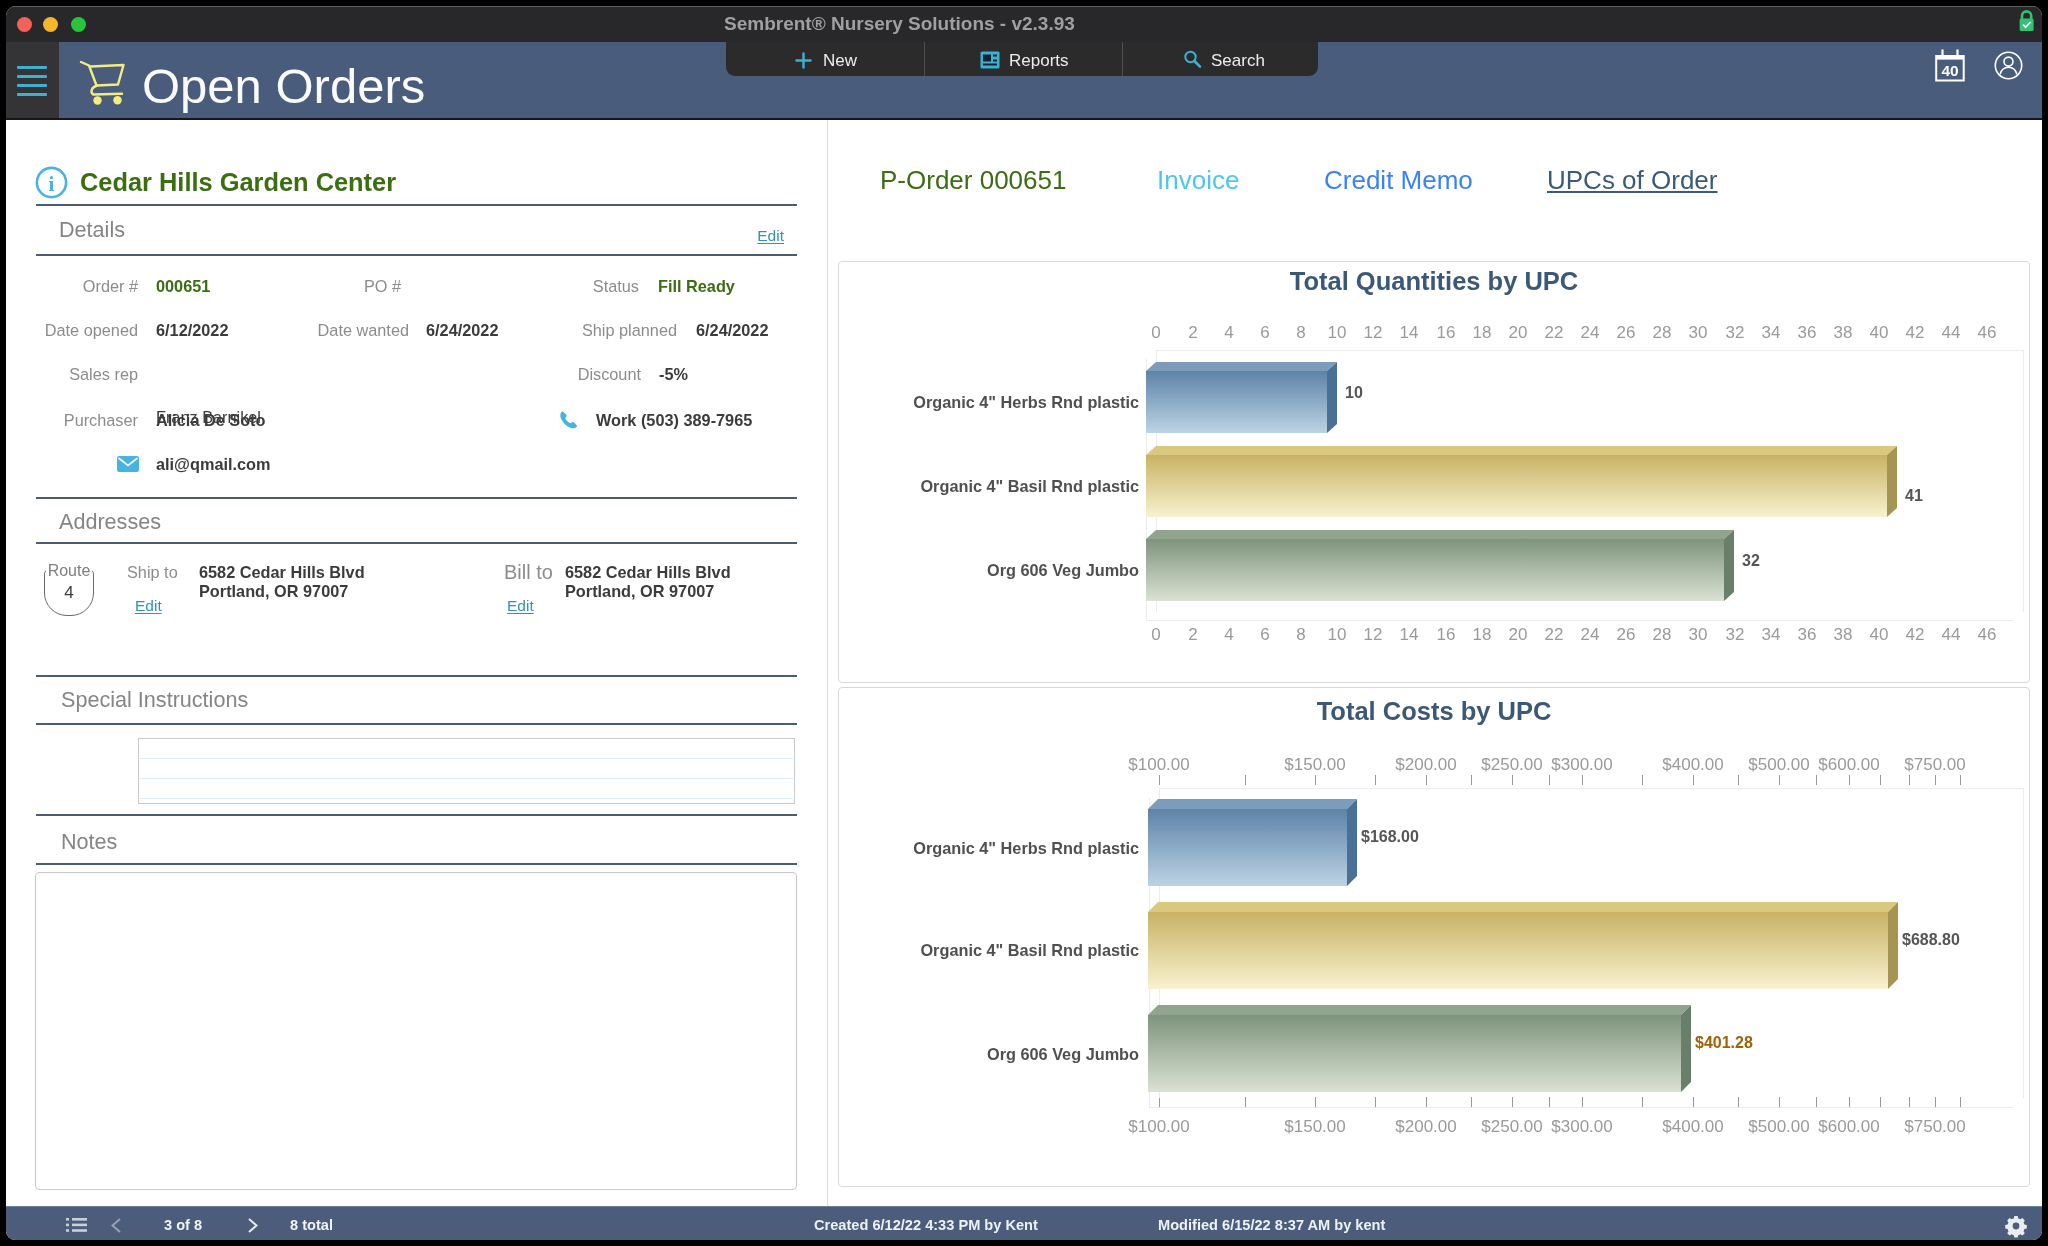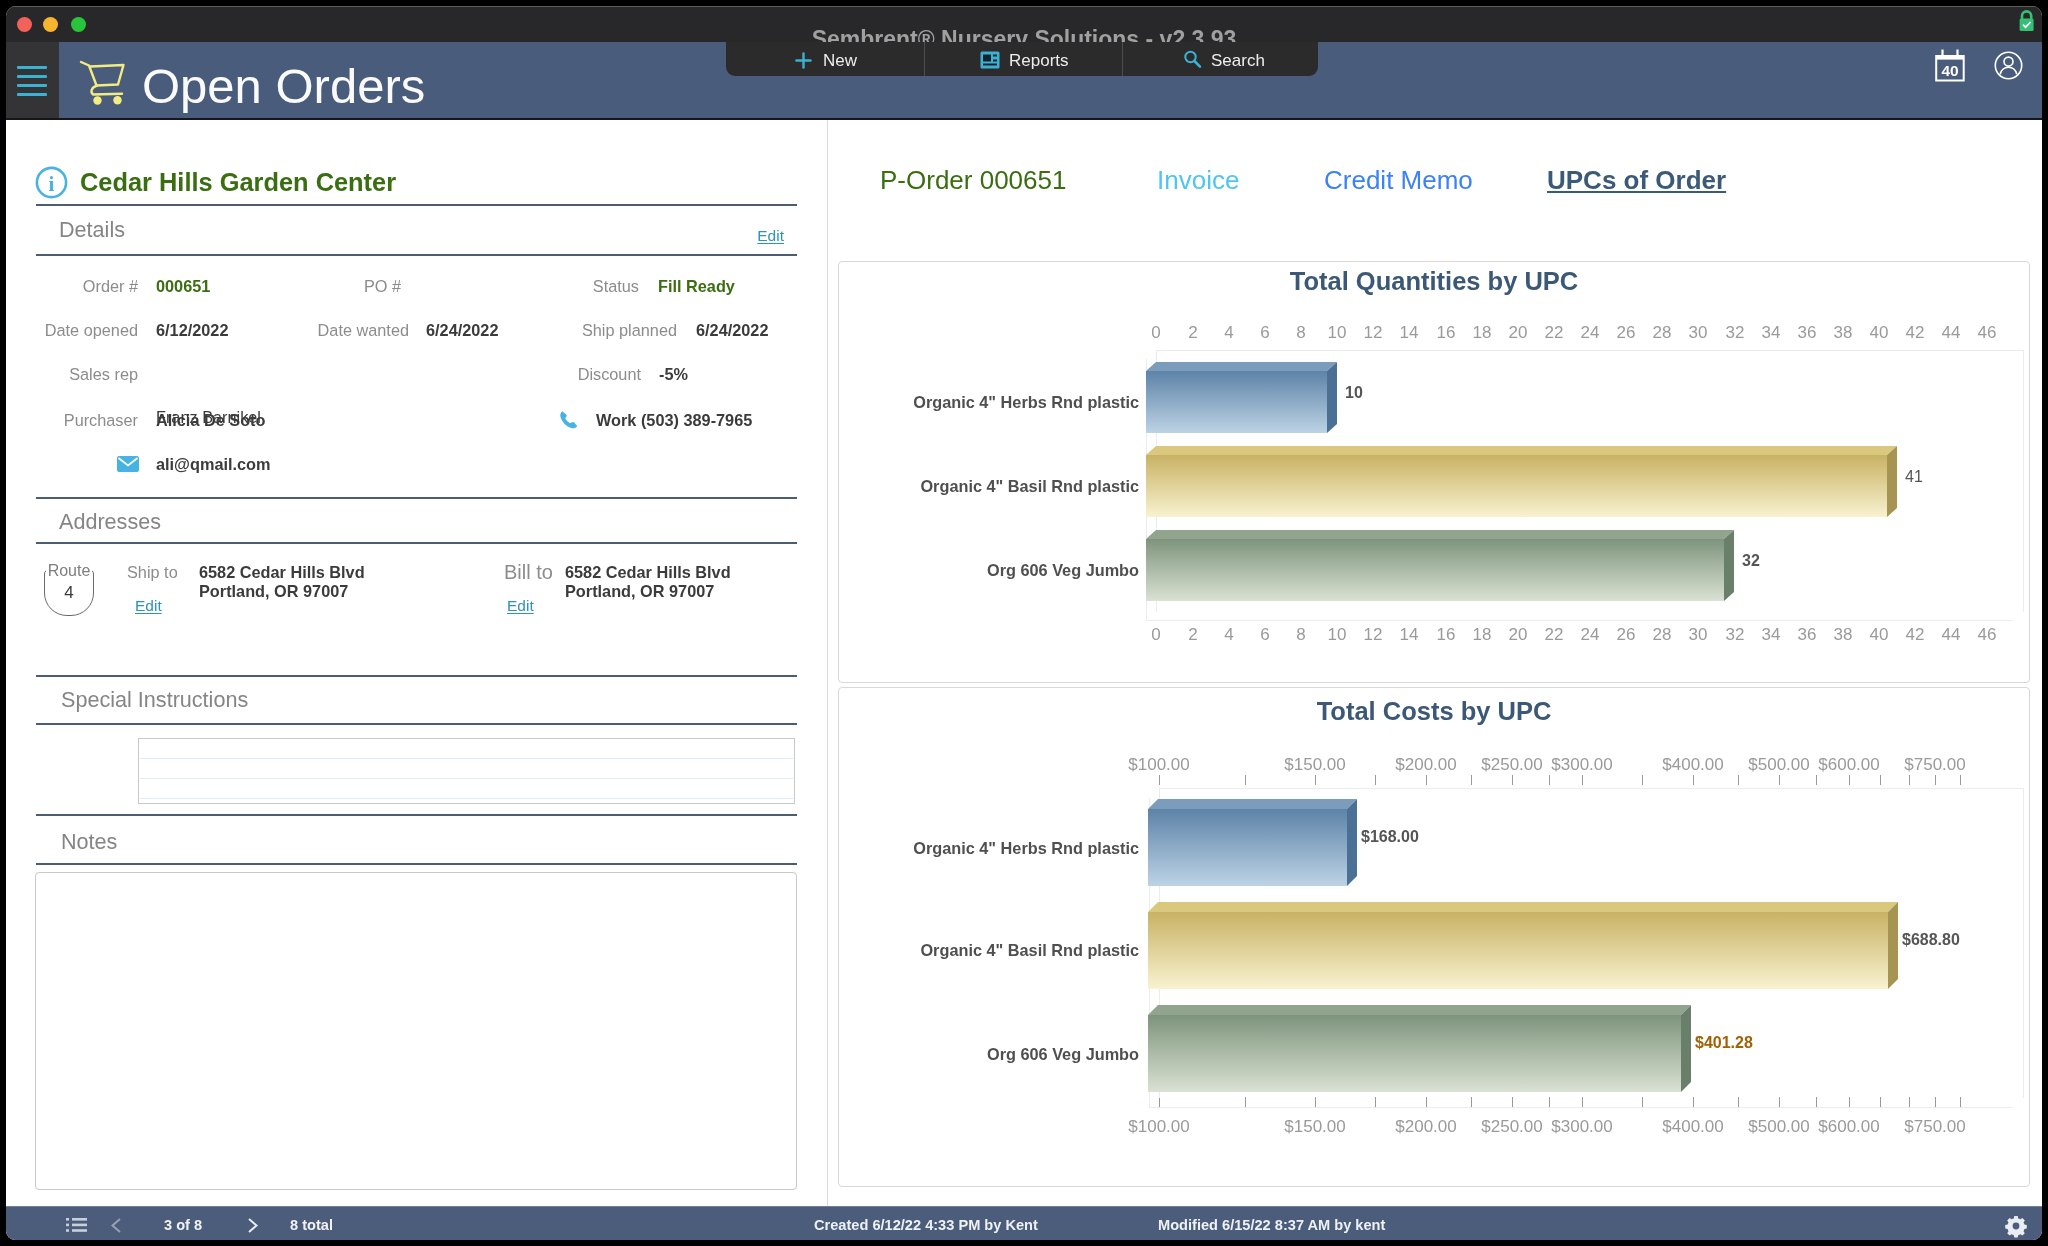--- a/index.html
+++ b/index.html
@@ -6,21 +6,21 @@
 body{font-family:"Liberation Sans",sans-serif;position:relative}
 u{text-underline-offset:2px}
 </style></head>
 <body>
 <div style="position:absolute;left:6px;top:6px;width:2036px;height:1234px;background:#fff;border-radius:10px 10px 9px 9px;overflow:hidden">
 <div style="position:absolute;left:-6px;top:-6px;width:2048px;height:1246px">
 <div style="position:absolute;left:6px;top:6px;width:2036px;height:36px;background:#28282a;box-shadow:inset 0 1px 0 #5c5c5e"></div>
 <div style="position:absolute;left:16.5px;top:16.5px;width:15px;height:15px;border-radius:50%;background:#f2625a"></div>
 <div style="position:absolute;left:43.0px;top:16.5px;width:15px;height:15px;border-radius:50%;background:#f5b52e"></div>
 <div style="position:absolute;left:70.5px;top:16.5px;width:15px;height:15px;border-radius:50%;background:#28c43c"></div>
-<div style="position:absolute;top:12px;line-height:24px;font-size:23px;color:#a0a0a0;font-weight:bold;white-space:nowrap;left:724px;width:600px;text-align:center;margin-top:15px;">Sembrent® Nursery Solutions - v2.3.93</div>
+<div style="position:absolute;top:12px;line-height:24px;font-size:19px;color:#a0a0a0;font-weight:bold;white-space:nowrap;left:724px;width:600px;">Sembrent® Nursery Solutions - v2.3.93</div>
 <svg style="position:absolute;left:2018px;top:9px" width="18" height="23" viewBox="0 0 18 23">
 <path d="M4 10 V7 a4.6 4.6 0 0 1 9.2 0 V10" fill="none" stroke="#33c173" stroke-width="2.6"></path>
 <rect x="1.6" y="9.5" width="14" height="12.5" rx="1.5" fill="#33c173"></rect>
 <path d="M5 15.6 l2.6 2.6 L12.6 13" fill="none" stroke="#fff" stroke-width="1.8"></path>
       </svg>
 <div style="position:absolute;left:6px;top:42px;width:2036px;height:76px;background:#4a5c7c"></div>
 <div style="position:absolute;left:6px;top:42px;width:53px;height:76px;background:#343436"></div>
 <div style="position:absolute;left:17px;top:66px;width:30px;height:3px;border-radius:1px;background:#3cb2d2"></div>
 <div style="position:absolute;left:17px;top:75px;width:30px;height:3px;border-radius:1px;background:#3cb2d2"></div>
 <div style="position:absolute;left:17px;top:84px;width:30px;height:3px;border-radius:1px;background:#3cb2d2"></div>
@@ -126,21 +126,21 @@
 <div style="position:absolute;left:140px;top:778px;width:653px;height:1px;background:#dcedf6"></div>
 <div style="position:absolute;left:140px;top:798px;width:653px;height:1px;background:#dcedf6"></div>
 <div style="position:absolute;left:36px;top:814px;width:761px;height:2px;background:#4c5d72"></div>
 <div style="position:absolute;top:828px;line-height:27px;font-size:21.6px;color:#858585;font-weight:normal;white-space:nowrap;left:61px;">Notes</div>
 <div style="position:absolute;left:36px;top:863px;width:761px;height:2px;background:#4c5d72"></div>
 <div style="position:absolute;left:35px;top:872px;width:762px;height:318px;border:1px solid #c9c9c9;border-radius:4px;background:#fff"></div>
 <div style="position:absolute;left:827px;top:120px;width:1px;height:1086px;background:#dcdcdc"></div>
 <div style="position:absolute;top:164px;line-height:32px;font-size:26px;color:#3a6e11;font-weight:normal;white-space:nowrap;left:880px;">P-Order 000651</div>
 <div style="position:absolute;top:164px;line-height:32px;font-size:26px;color:#4ec6f0;font-weight:normal;white-space:nowrap;left:1157px;">Invoice</div>
 <div style="position:absolute;top:164px;line-height:32px;font-size:26px;color:#3b82f6;font-weight:normal;white-space:nowrap;left:1324px;">Credit Memo</div>
-<div style="position:absolute;top:164px;line-height:32px;font-size:26px;color:#3b5a78;font-weight:bold;white-space:nowrap;left:1547px;"><u>UPCs of Order</u></div>
+<div style="position:absolute;top:164px;line-height:32px;font-size:26px;color:#3b5a78;font-weight:normal;white-space:nowrap;left:1547px;"><u>UPCs of Order</u></div>
 <div style="position:absolute;left:838px;top:261px;width:1192px;height:422px;border:1px solid #d8d8d8;border-radius:4px;background:#fff"></div>
 <div style="position:absolute;top:265px;line-height:32px;font-size:25.5px;color:#3c5877;font-weight:bold;white-space:nowrap;left:1184px;width:500px;text-align:center;">Total Quantities by UPC</div>
 <div style="position:absolute;top:322px;line-height:21px;font-size:17px;color:#9a9a9a;font-weight:normal;white-space:nowrap;left:1136px;width:40px;text-align:center;">0</div>
 <div style="position:absolute;top:624px;line-height:21px;font-size:17px;color:#9a9a9a;font-weight:normal;white-space:nowrap;left:1136px;width:40px;text-align:center;">0</div>
 <div style="position:absolute;top:322px;line-height:21px;font-size:17px;color:#9a9a9a;font-weight:normal;white-space:nowrap;left:1173px;width:40px;text-align:center;">2</div>
 <div style="position:absolute;top:624px;line-height:21px;font-size:17px;color:#9a9a9a;font-weight:normal;white-space:nowrap;left:1173px;width:40px;text-align:center;">2</div>
 <div style="position:absolute;top:322px;line-height:21px;font-size:17px;color:#9a9a9a;font-weight:normal;white-space:nowrap;left:1209px;width:40px;text-align:center;">4</div>
 <div style="position:absolute;top:624px;line-height:21px;font-size:17px;color:#9a9a9a;font-weight:normal;white-space:nowrap;left:1209px;width:40px;text-align:center;">4</div>
 <div style="position:absolute;top:322px;line-height:21px;font-size:17px;color:#9a9a9a;font-weight:normal;white-space:nowrap;left:1245px;width:40px;text-align:center;">6</div>
 <div style="position:absolute;top:624px;line-height:21px;font-size:17px;color:#9a9a9a;font-weight:normal;white-space:nowrap;left:1245px;width:40px;text-align:center;">6</div>
@@ -206,21 +206,21 @@
 <defs>
           <linearGradient id="ga1" x1="0" y1="0" x2="0" y2="1">
 <stop offset="0" stop-color="#c8b264"></stop>
             <stop offset="1" stop-color="#f8f2d0"></stop>
           </linearGradient>
         </defs>
 <polygon points="0,10 10,1 751,1 741,10" fill="#d9c87e"></polygon>
 <polygon points="741,10 751,1 751,63 741,72" fill="#a69452"></polygon>
 <rect x="0" y="10" width="741" height="62" fill="url(#ga1)"></rect>
 </svg>
-<div style="position:absolute;top:467px;line-height:20px;font-size:16px;color:#555;font-weight:normal;white-space:nowrap;left:1905px;">41</div>
+<div style="position:absolute;top:486px;line-height:20px;font-size:16px;color:#555;font-weight:bold;white-space:nowrap;left:1905px;">41</div>
 <div style="position:absolute;top:476px;line-height:20px;font-size:16.3px;color:#4f4f4f;font-weight:bold;white-space:nowrap;left:539px;width:600px;text-align:right;">Organic 4" Basil Rnd plastic</div>
 <svg style="position:absolute;left:1146px;top:529px" width="590" height="73" viewBox="0 0 590 73">
 <defs>
           <linearGradient id="ga2" x1="0" y1="0" x2="0" y2="1">
 <stop offset="0" stop-color="#7e947c"></stop>
             <stop offset="1" stop-color="#dae2d3"></stop>
           </linearGradient>
         </defs>
 <polygon points="0,10 10,1 588,1 578,10" fill="#91a48e"></polygon>
 <polygon points="578,10 588,1 588,63 578,72" fill="#697f6a"></polygon>

